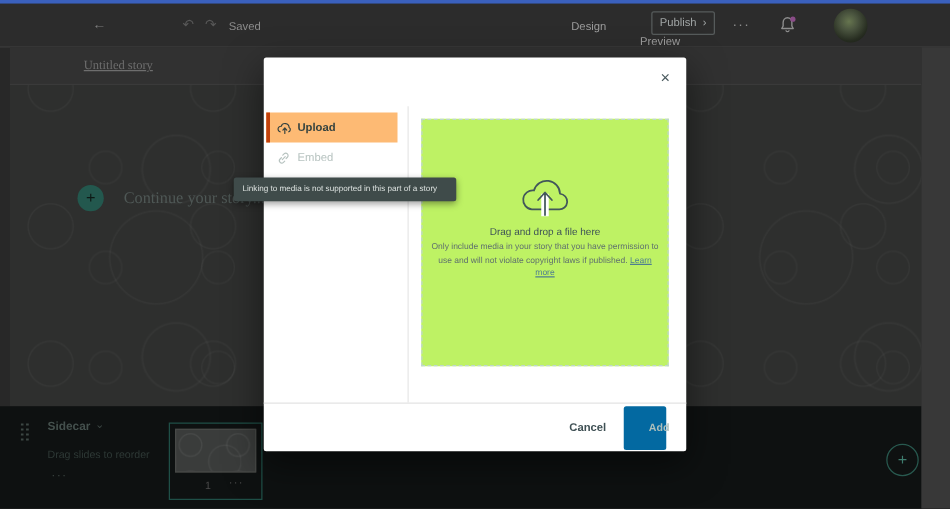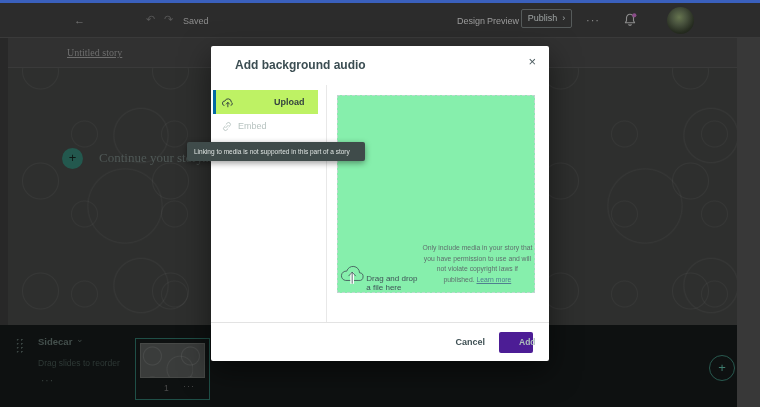--- a/index.html
+++ b/index.html
@@ -16,21 +16,21 @@
   .header{position:absolute;left:0;top:3px;width:760px;height:35px;background:#2c2c2c;border-bottom:1px solid #3a3a3a;}
   .hitem{position:absolute;white-space:nowrap;}
   .back{left:74px;top:11px;font-size:11px;color:#7d7d7d;}
   .draft{left:107px;top:12px;width:27px;height:12px;background:#7a5a2c;color:#241f15;
          font-size:7.5px;font-weight:bold;text-align:center;line-height:12px;border-radius:2px;margin-top:28px;}
   .undo{left:146px;top:10px;font-size:11px;color:#585858;}
   .redo{left:164px;top:10px;font-size:11px;color:#585858;}
   .saved{left:183px;top:13px;font-size:9px;color:#8d8d8d;}
   .navlink{top:13px;font-size:9px;color:#9c9c9c;cursor:pointer;padding-left:16px;}
   .design{left:441px;}
-  .preview{left:471px;}
+  .preview{left:496px;margin-top:12px;}
   .publish{left:521px;top:6px;width:51px;height:19px;border:1px solid #565b5b;border-radius:2px;
            color:#9fa4a4;font-size:9px;text-align:center;line-height:17px;cursor:pointer;}
   .publish .chev{margin-left:5px;font-size:9px;}
   .hmore{left:586px;top:11px;font-size:11px;color:#8d8d8d;letter-spacing:1px;cursor:pointer;}
   .bell{left:622px;top:9px;width:16px;height:16px;cursor:pointer;}
   .avatar{left:667px;top:4px;width:27px;height:27px;border-radius:50%;cursor:pointer;
           background:radial-gradient(circle at 45% 38%,#66754f 0%,#49533e 32%,#262c20 68%,#151812 100%);}
 
   
   .rstrip{position:absolute;left:737px;top:38px;width:23px;height:369px;background:#383838;}
@@ -76,35 +76,35 @@
   
   .modal{position:absolute;left:211px;top:46px;width:338px;height:315px;background:#ffffff;border-radius:2px;
          box-shadow:0 10px 30px rgba(0,0,0,0.5);z-index:20;}
   .modal-title{position:absolute;left:24px;top:12px;font-size:12px;font-weight:600;color:#3b4d52;}
   .modal-close{position:absolute;right:13px;top:9px;font-size:13px;color:#4a5a5e;cursor:pointer;line-height:1;}
   .modal-body{position:absolute;left:0;top:39px;width:338px;height:237px;}
   .modal-left{position:absolute;left:0;top:0;width:116px;height:237px;border-right:1px solid #e8e8e8;padding-top:5px;}
   .tab{position:relative;margin-left:2px;width:105px;height:24px;display:flex;align-items:center;
        font-size:9px;cursor:pointer;}
   .tab svg{width:12px;height:11px;margin:0 5px 0 8px;flex:0 0 auto;}
-  .tab-active{background:#bef264;border-left:3px solid #0369a1;color:#34423f;font-weight:600;gap:36px;}
+  .tab-active{background:#fdba74;border-left:3px solid #c2410c;color:#34423f;font-weight:600;}
   .tab-active svg{margin-left:5px;}
   .tab-disabled{color:#b7c3c0;}
   .dropzone{position:absolute;left:126px;top:10px;width:198px;height:198px;border:1px dashed #bfd6cf;
-            background:#86efac;display:flex;flex-direction:row;align-items:flex-end;cursor:pointer;}
+            background:#bef264;display:flex;flex-direction:column;align-items:center;cursor:pointer;}
   .dz-cloud{margin-top:43px;width:46px;height:36px;}
   .dz-heading{margin-top:6px;font-size:8px;font-weight:500;color:#3f5357;}
   .dz-note{margin-top:3px;width:184px;font-size:6.8px;line-height:1.55;color:#5f706e;text-align:center;}
   .dz-link{color:#4f7f90;text-decoration:underline;cursor:pointer;}
   .browse-btn{margin-top:8px;height:22px;padding:0 9px;background:#2f7168;color:#ffffff;border:none;border-radius:3px;
               font-family:"Liberation Sans",sans-serif;font-size:7.5px;font-weight:bold;cursor:pointer;}
   .modal-footer{position:absolute;left:0;top:276px;width:338px;height:39px;border-top:1px solid #e3e3e3;
                 display:flex;align-items:center;justify-content:flex-end;gap:14px;padding-right:16px;}
   .cancel-btn{font-size:9px;font-weight:600;color:#3f5054;cursor:pointer;text-align:right;}
-  .add-btn{width:34px;height:21px;background:#4c1d95;color:#adbfbb;border:none;border-radius:2px;
+  .add-btn{width:34px;height:35px;background:#0369a1;color:#adbfbb;border:none;border-radius:2px;
            font-family:"Liberation Sans",sans-serif;font-size:8.5px;font-weight:bold;cursor:default;padding-left:20px;}
 
   
   .tooltip{position:absolute;left:187px;top:142px;width:178px;background:#3f4b4a;color:#dde2e0;
            font-size:6.5px;line-height:1.75;padding:4px 7px;border-radius:2px;z-index:30;
            box-shadow:0 2px 6px rgba(0,0,0,0.4);}
 </style>
 </head>
 <body>
 
@@ -150,21 +150,20 @@
     <span class="panel-more">···</span>
     <div class="slide-box">
       <div class="slide-thumb"></div>
       <span class="slide-num">1</span>
       <span class="slide-more">···</span>
     </div>
     <div class="panel-plus">+</div>
   </div>
 
   <div class="modal">
-    <div class="modal-title">Add background audio</div>
     <div class="modal-close">×</div>
 
     <div class="modal-body">
       <div class="modal-left">
         <div class="tab tab-active">
           <svg viewBox="0 0 14 12">
             <path d="M4 9.5 A 2.6 2.6 0 1 1 4.6 4.3 A 3.8 3.8 0 0 1 12 5.4 A 2.2 2.2 0 0 1 11.3 9.5" fill="none" stroke="currentColor" stroke-width="1.1" stroke-linejoin="round"></path>
             <path d="M8 11 V 6.2 M6.2 7.8 L8 5.8 L9.8 7.8" fill="none" stroke="currentColor" stroke-width="1.1" stroke-linecap="round" stroke-linejoin="round"></path>
           </svg>
           <span>Upload</span>

